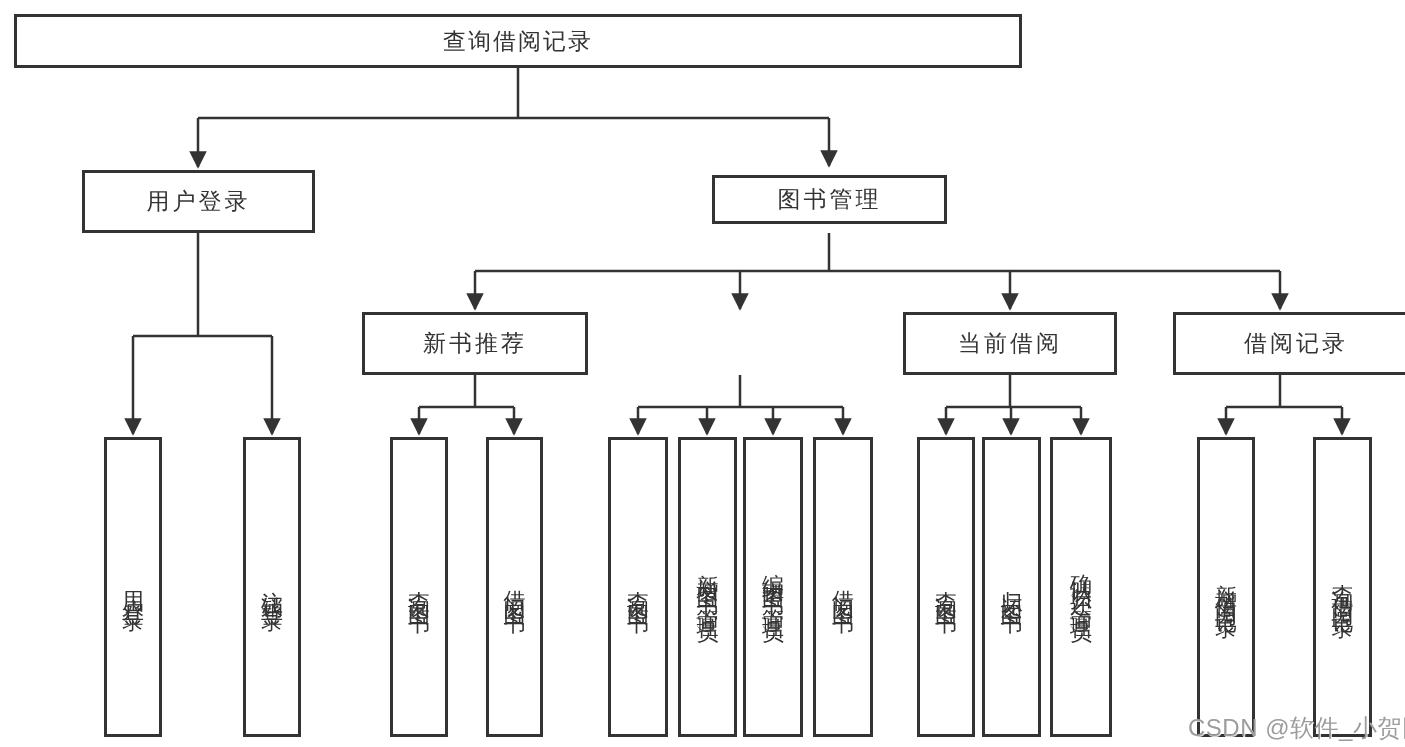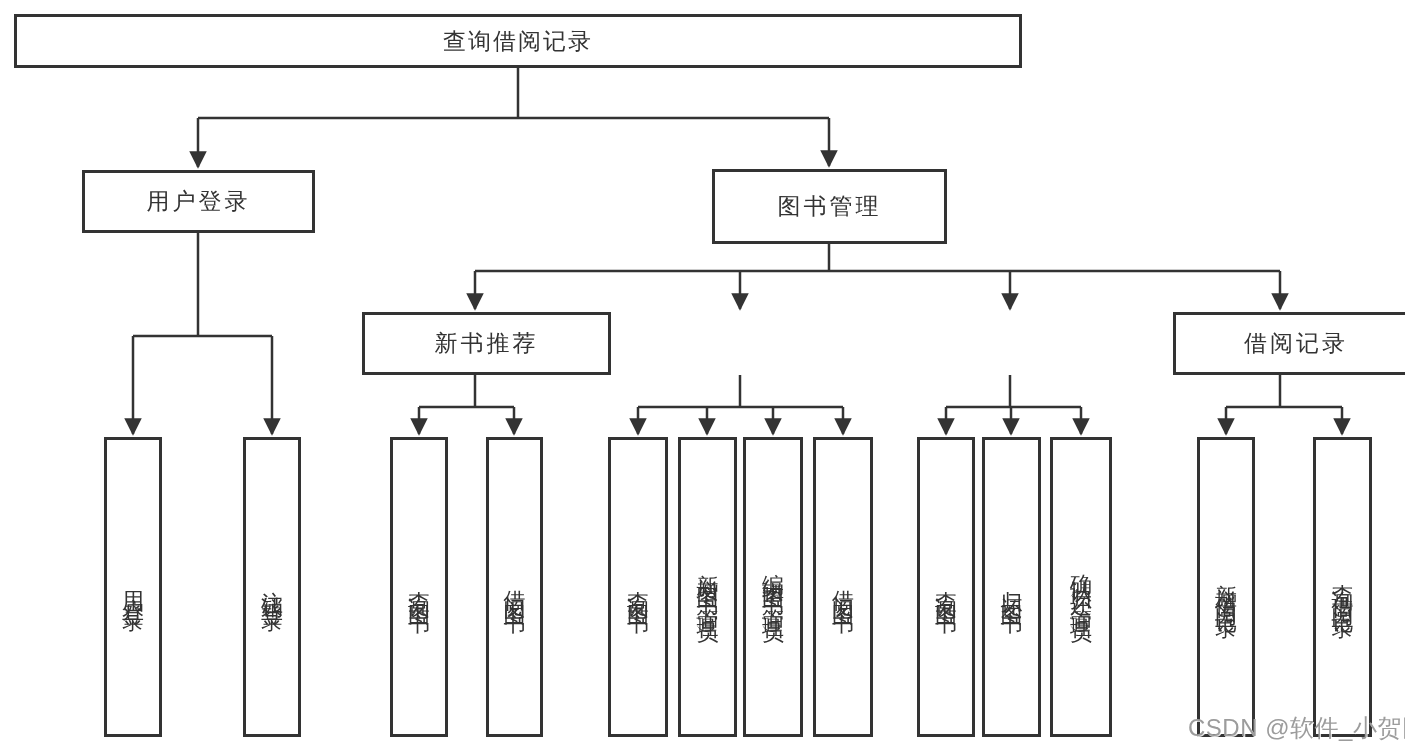--- a/index.html
+++ b/index.html
@@ -99,23 +99,24 @@
       <path d="M1280 375 V407"></path>
       <path d="M1226 407 H1342"></path>
       <path d="M1226 407 V434" marker-end="url(#arw)"></path>
       <path d="M1342 407 V434" marker-end="url(#arw)"></path>
     </g>
   </svg>
 
   <div class="node root" style="left:14px;top:14px;width:1008px;height:54px;">查询借阅记录</div>
 
   <div class="node" style="left:82px;top:170px;width:233px;height:63px;">用户登录</div>
-  <div class="node" style="left:712px;top:169px;width:235px;height:75px;">图书管理</div>
+  <div class="node" style="left:712px;top:175px;width:235px;height:49px;">图书管理</div>
 
-  <div class="node" style="left:362px;top:312px;width:249px;height:63px;">新书推荐</div>
+  <div class="node" style="left:362px;top:312px;width:226px;height:63px;">新书推荐</div>
+  <div class="node" style="left:903px;top:312px;width:214px;height:63px;">当前借阅</div>
   <div class="node" style="left:1173px;top:312px;width:246px;height:63px;">借阅记录</div>
 
   <div class="node leaf" style="left:104px;top:437px;width:58px;height:300px;">用户登录</div>
   <div class="node leaf" style="left:243px;top:437px;width:58px;height:300px;">注销登录</div>
 
   <div class="node leaf" style="left:390px;top:437px;width:58px;height:300px;">查询图书</div>
   <div class="node leaf" style="left:486px;top:437px;width:57px;height:300px;">借阅图书</div>
 
   <div class="node leaf" style="left:608px;top:437px;width:60px;height:300px;">查询图书</div>
   <div class="node leaf" style="left:678px;top:437px;width:59px;height:300px;">新增图书（管理员）</div>

